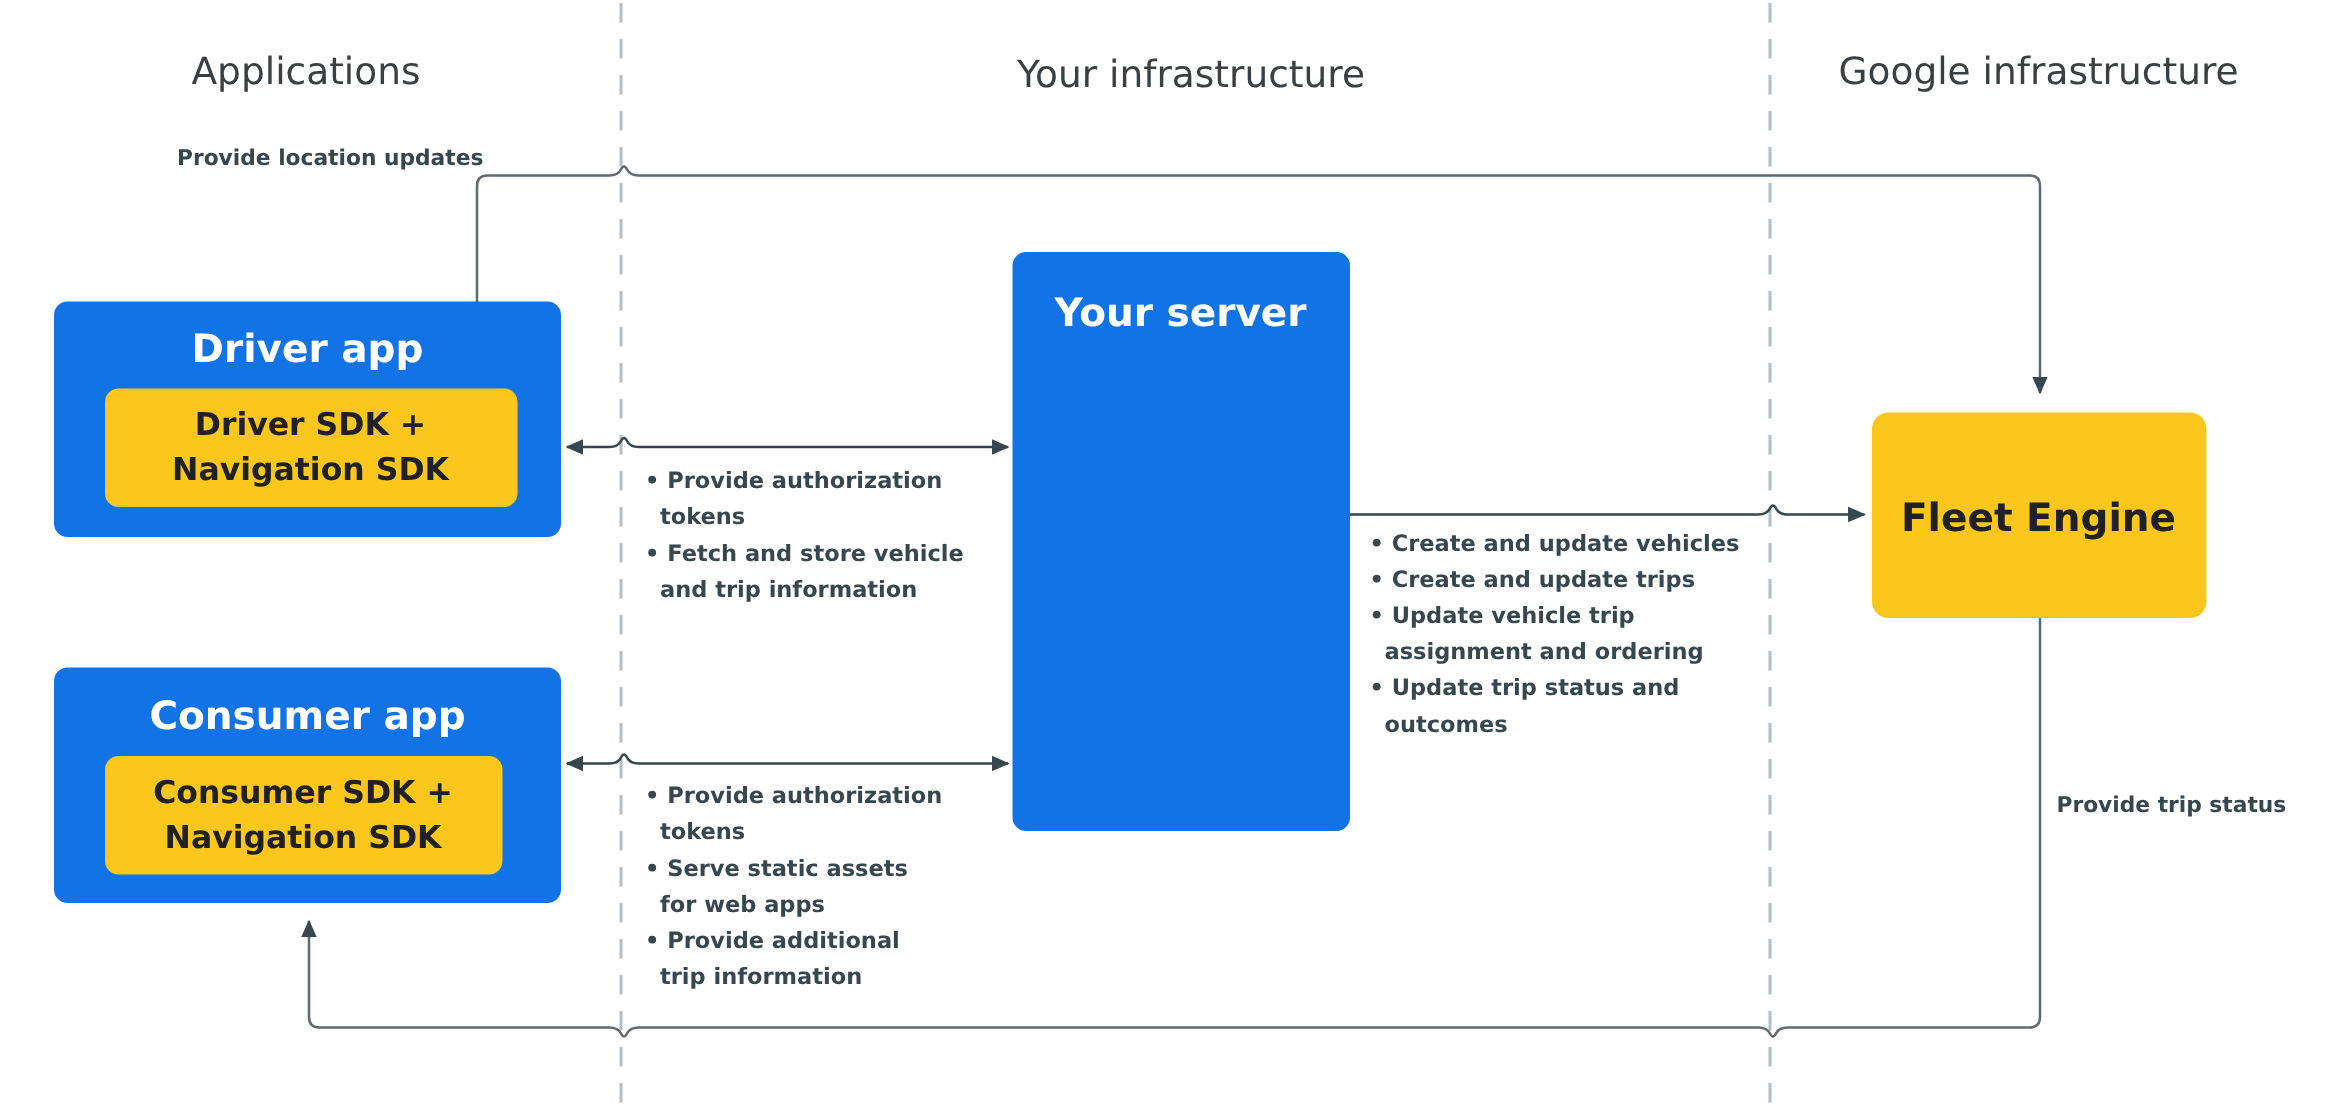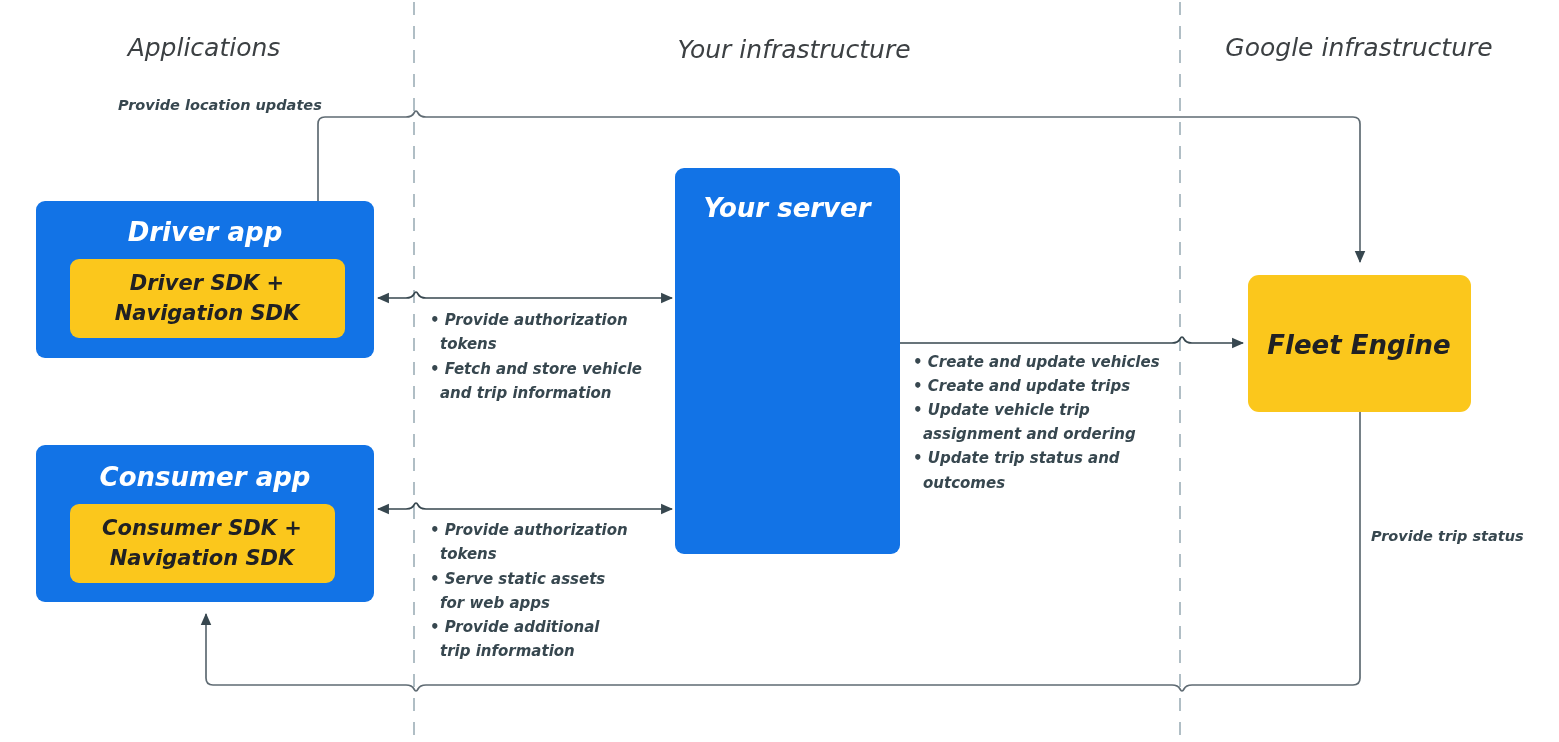--- a/index.html
+++ b/index.html
@@ -10,21 +10,20 @@
   body {
     width: 1559px;
     height: 742px;
     font-family: "DejaVu Sans", sans-serif;
     overflow: hidden;
   }
   #diagram-root {
     position: relative;
     width: 1559px;
     height: 742px;
-    font-style: italic;
   }
   svg.diagram {
     display: block;
     width: 1559px;
     height: 742px;
   }
   .zone-title {
     font-family: "DejaVu Sans", sans-serif;
     font-size: 25px;
     font-weight: 400;

